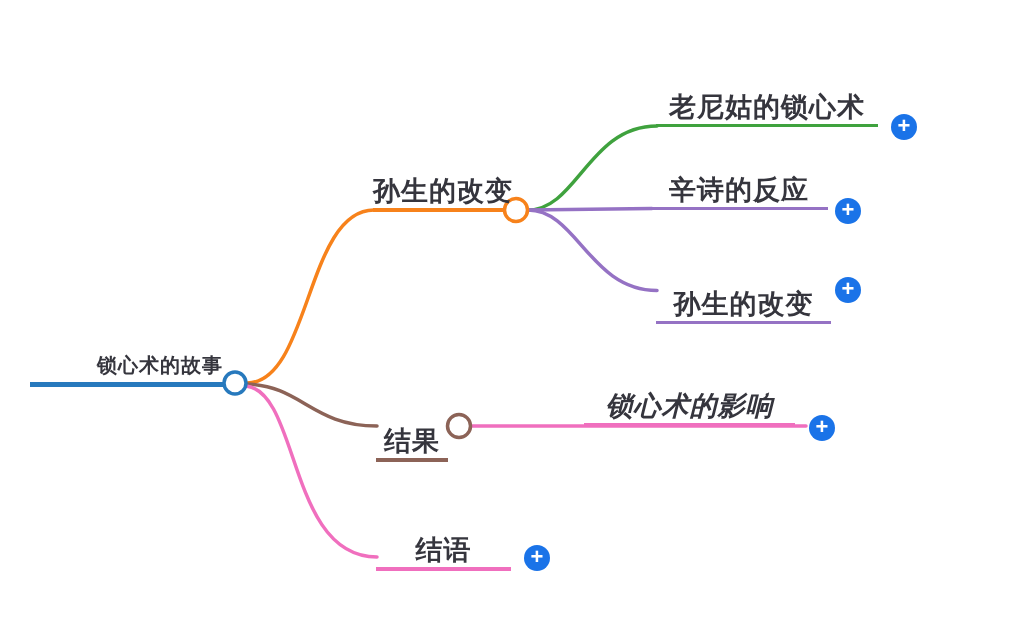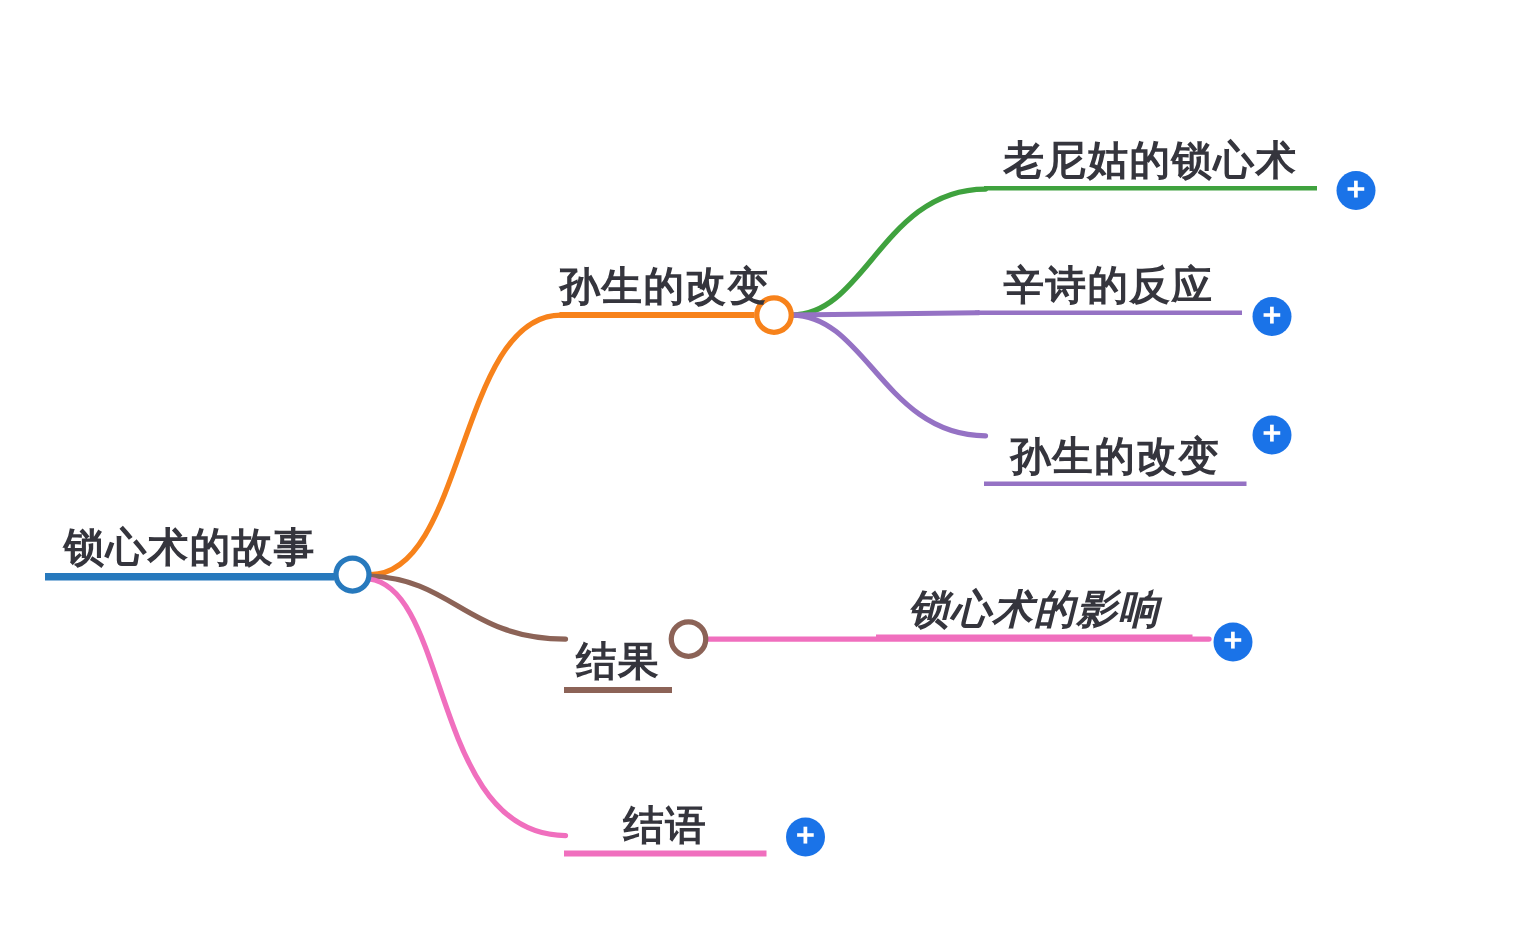--- a/index.html
+++ b/index.html
@@ -35,21 +35,21 @@
     font-weight: bold;
     font-size: 27px;
     line-height: 30px;
     padding-bottom: 2px;
     border-bottom-style: solid;
     border-bottom-width: 3px;
     white-space: nowrap;
     cursor: pointer;
     letter-spacing: 1px;
   }
-  .lvl-root { border-bottom-width: 5px; font-size: 27px; }
+  .lvl-root { border-bottom-width: 5px; font-size: 20px; text-align: right; }
   .lvl-1    { border-bottom-width: 4px; }
   .lvl-2    { border-bottom-width: 3px; }
   .lvl-2b   { border-bottom-width: 4px; }
   .plus {
     position: absolute;
     width: 26px;
     height: 26px;
     border-radius: 50%;
     display: flex;
     align-items: center;

